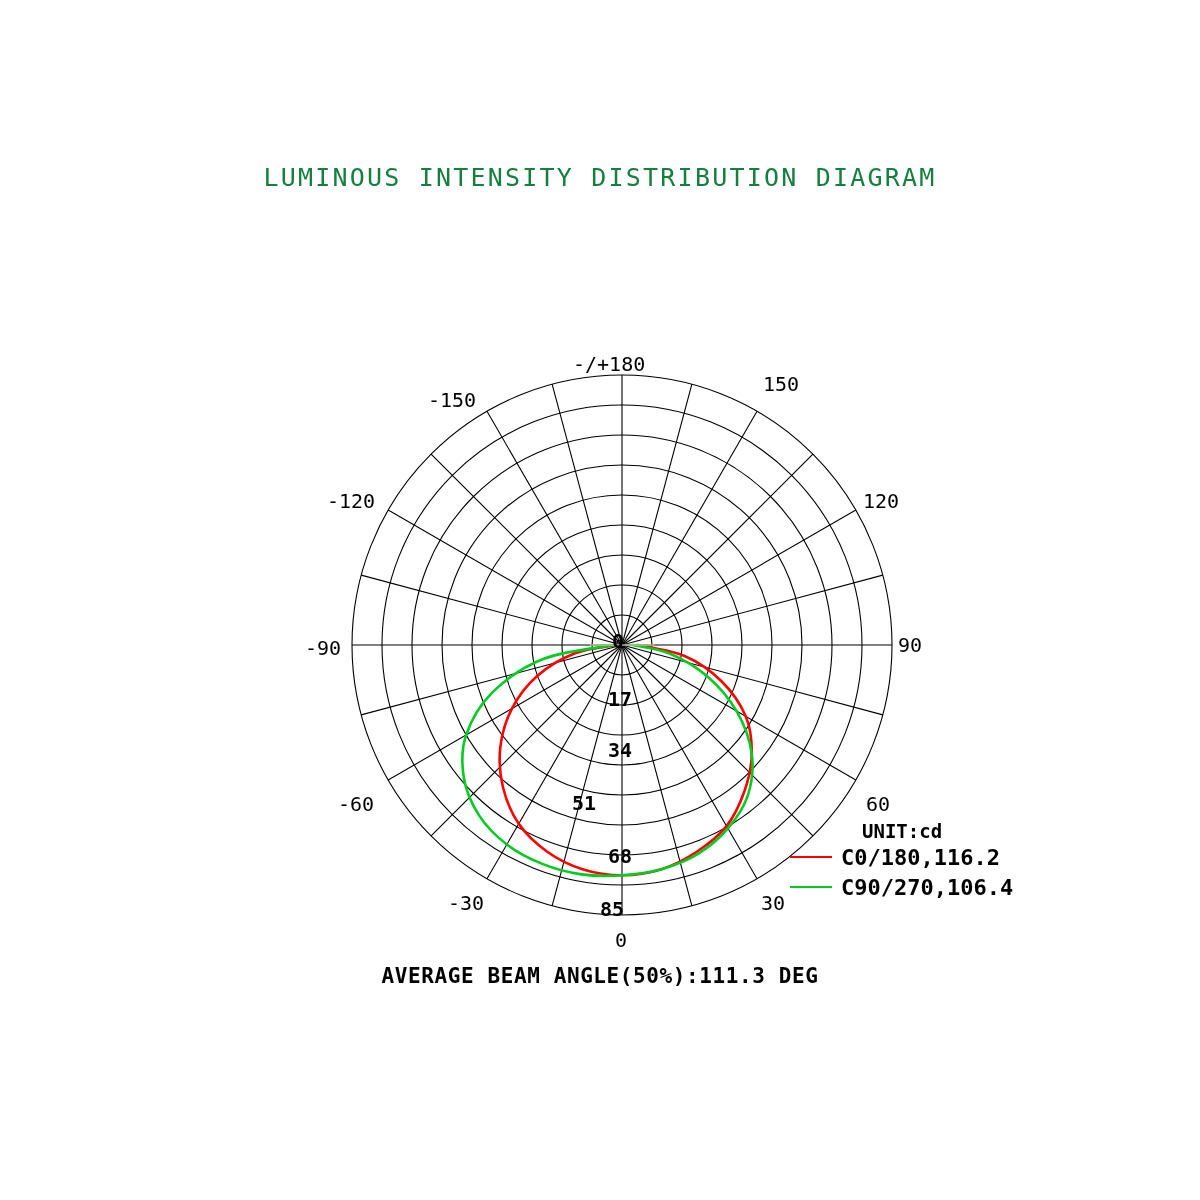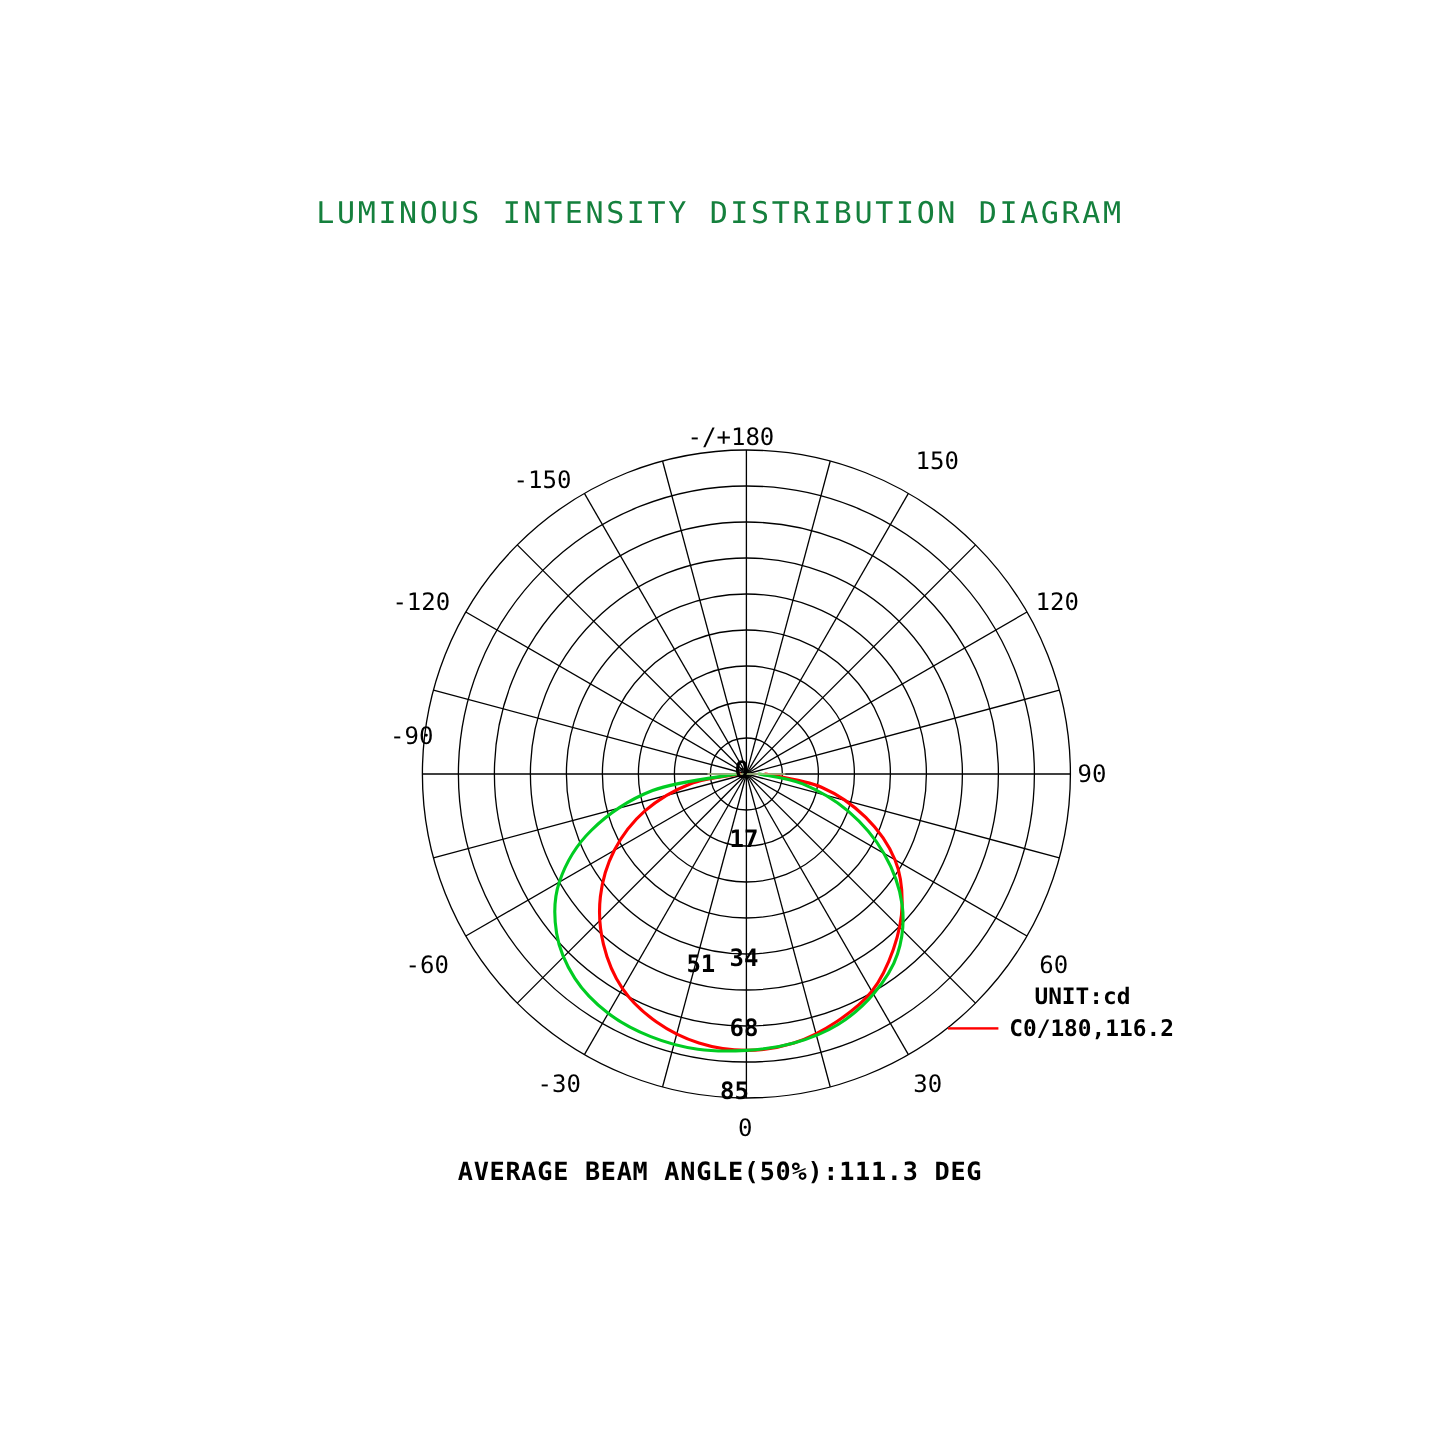--- a/index.html
+++ b/index.html
@@ -63,21 +63,21 @@
     align-items: center;
     height: 30px;
   }
   #legend .swatch {
     width: 42px;
     height: 0;
     border-top: 2.5px solid #000;
     margin-right: 9px;
   }
   #legend .row .lbl {
-    font-size: 19px;
+    font-size: 22px;
     font-weight: bold;
     color: #000;
     white-space: pre;
   }
   #caption {
     position: absolute;
     left: 0;
     top: 944px;
     width: 1200px;
     text-align: center;
@@ -141,41 +141,45 @@
         <line x1="622" y1="645" x2="654.40" y2="645.00" stroke="#90ee90" stroke-width="1"></line>
       </g>
   </svg>
 
   <div id="angle-labels">
       <div class="ang-label" style="left: 573px; top: 352px;">-/+180</div>
       <div class="ang-label" style="left: 428px; top: 388px;">-150</div>
       <div class="ang-label" style="left: 763px; top: 372px;">150</div>
       <div class="ang-label" style="left: 327px; top: 489px;">-120</div>
       <div class="ang-label" style="left: 863px; top: 489px;">120</div>
-      <div class="ang-label" style="left: 305px; top: 601px; margin-left: 20px;">-90</div>
+      <div class="ang-label" style="left: 305px; top: 636px;">-90</div>
       <div class="ang-label" style="left: 898px; top: 633px;">90</div>
       <div class="ang-label" style="left: 338px; top: 792px;">-60</div>
       <div class="ang-label" style="left: 866px; top: 792px;">60</div>
       <div class="ang-label" style="left: 448px; top: 891px;">-30</div>
       <div class="ang-label" style="left: 761px; top: 891px;">30</div>
       <div class="ang-label" style="left: 615px; top: 928px;">0</div>
     </div>
 
   <div id="radial-labels">
       <div class="rad-label" style="left: 612px; top: 629px;">0</div>
       <div class="rad-label" style="left: 608px; top: 687px;">17</div>
-      <div class="rad-label" style="left: 608px; top: 738px; margin-top: 48px;">34</div>
+      <div class="rad-label" style="left: 608px; top: 738px;">34</div>
       <div class="rad-label" style="left: 572px; top: 791px;">51</div>
       <div class="rad-label" style="left: 608px; top: 844px;">68</div>
       <div class="rad-label" style="left: 600px; top: 897px;">85</div>
     </div>
 
   <div id="legend">
     <div class="unit">UNIT:cd</div>
     <div class="row">
       <span class="swatch" style="border-top-color: rgb(255, 0, 0);"></span>
       <span class="lbl">C0/180,116.2</span>
     </div>
+    <div class="row">
+      <span class="swatch" style="border-top-color: rgb(0, 204, 34);"></span>
+      <span class="lbl">C90/270,106.4</span>
+    </div>
   </div>
 
   <div id="caption">AVERAGE BEAM ANGLE(50%):111.3 DEG</div>
 
 </div>
 
 </body></html>

